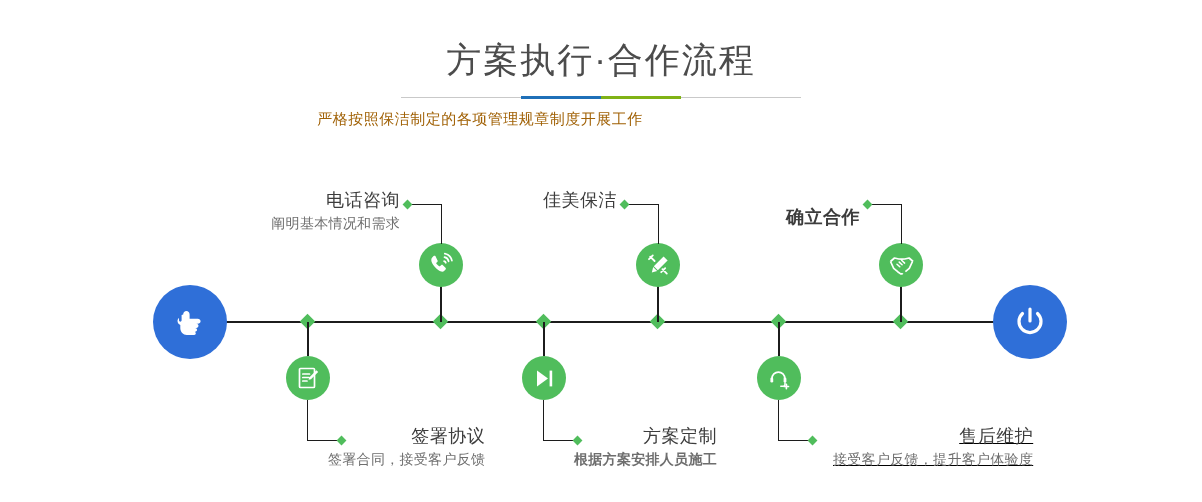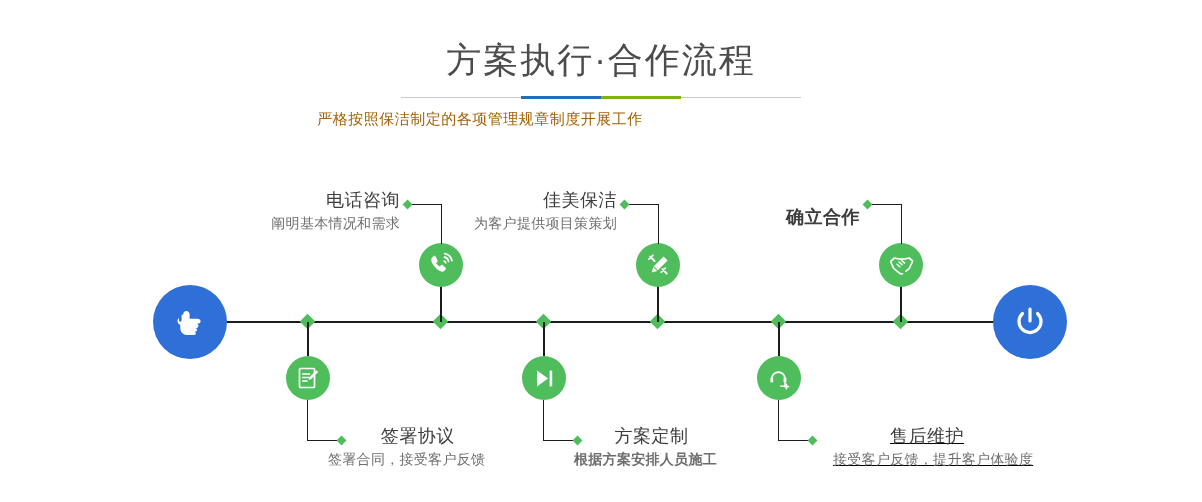--- a/index.html
+++ b/index.html
@@ -164,21 +164,21 @@
     color: #3c3c3c;
     letter-spacing: 0.5px;
   }
   .label .l-desc {
     font-size: 14px;
     line-height: 22px;
     color: #6e6e6e;
     letter-spacing: 0.3px;
   }
   .label.align-right { text-align: right; }
-  .label.align-left  { text-align: center; }
+  .label.align-left  { text-align: right; }
 </style>
 </head>
 <body>
 
 <div id="root">
 
   <div class="header">
     <div class="page-title">方案执行·合作流程</div>
 
     <div class="divider">
@@ -260,21 +260,20 @@
         <path d="M4.2 3.6l4.4 4.4M3 6.2l3.8-3.8" fill="none" stroke="#ffffff" stroke-width="1.8" stroke-linecap="round"></path>
         <path d="M16.4 16.2l4.4 4.4M15.2 19.2l4-4" fill="none" stroke="#ffffff" stroke-width="1.8" stroke-linecap="round"></path>
       </svg>
     </span>
   </div>
   <div class="elbow-v" style="left:658px; top:204px; height:40px;"></div>
   <div class="elbow-h" style="left:627px; top:204px; width:32px;"></div>
   <div class="tip" style="left:621px; top:201px;"></div>
   <div class="label align-right" style="left:417px; top:188px; width:200px;">
     <div class="l-title">佳美保洁</div>
-    <div class="l-desc">为客户提供项目策策划</div>
   </div>
 
   <div class="diamond" style="left:538px; top:316px;"></div>
   <div class="stem" style="left:543px; top:322px; height:34px;"></div>
   <div class="node" style="left:522px; top:356px;">
     <span>
       <svg width="25" height="25" viewBox="0 0 25 25" aria-hidden="true">
         <path fill="#ffffff" d="M5 4.6l11 7.9-11 7.9z"></path>
         <rect x="17.6" y="4.6" width="2.6" height="15.8" fill="#ffffff"></rect>
       </svg>

